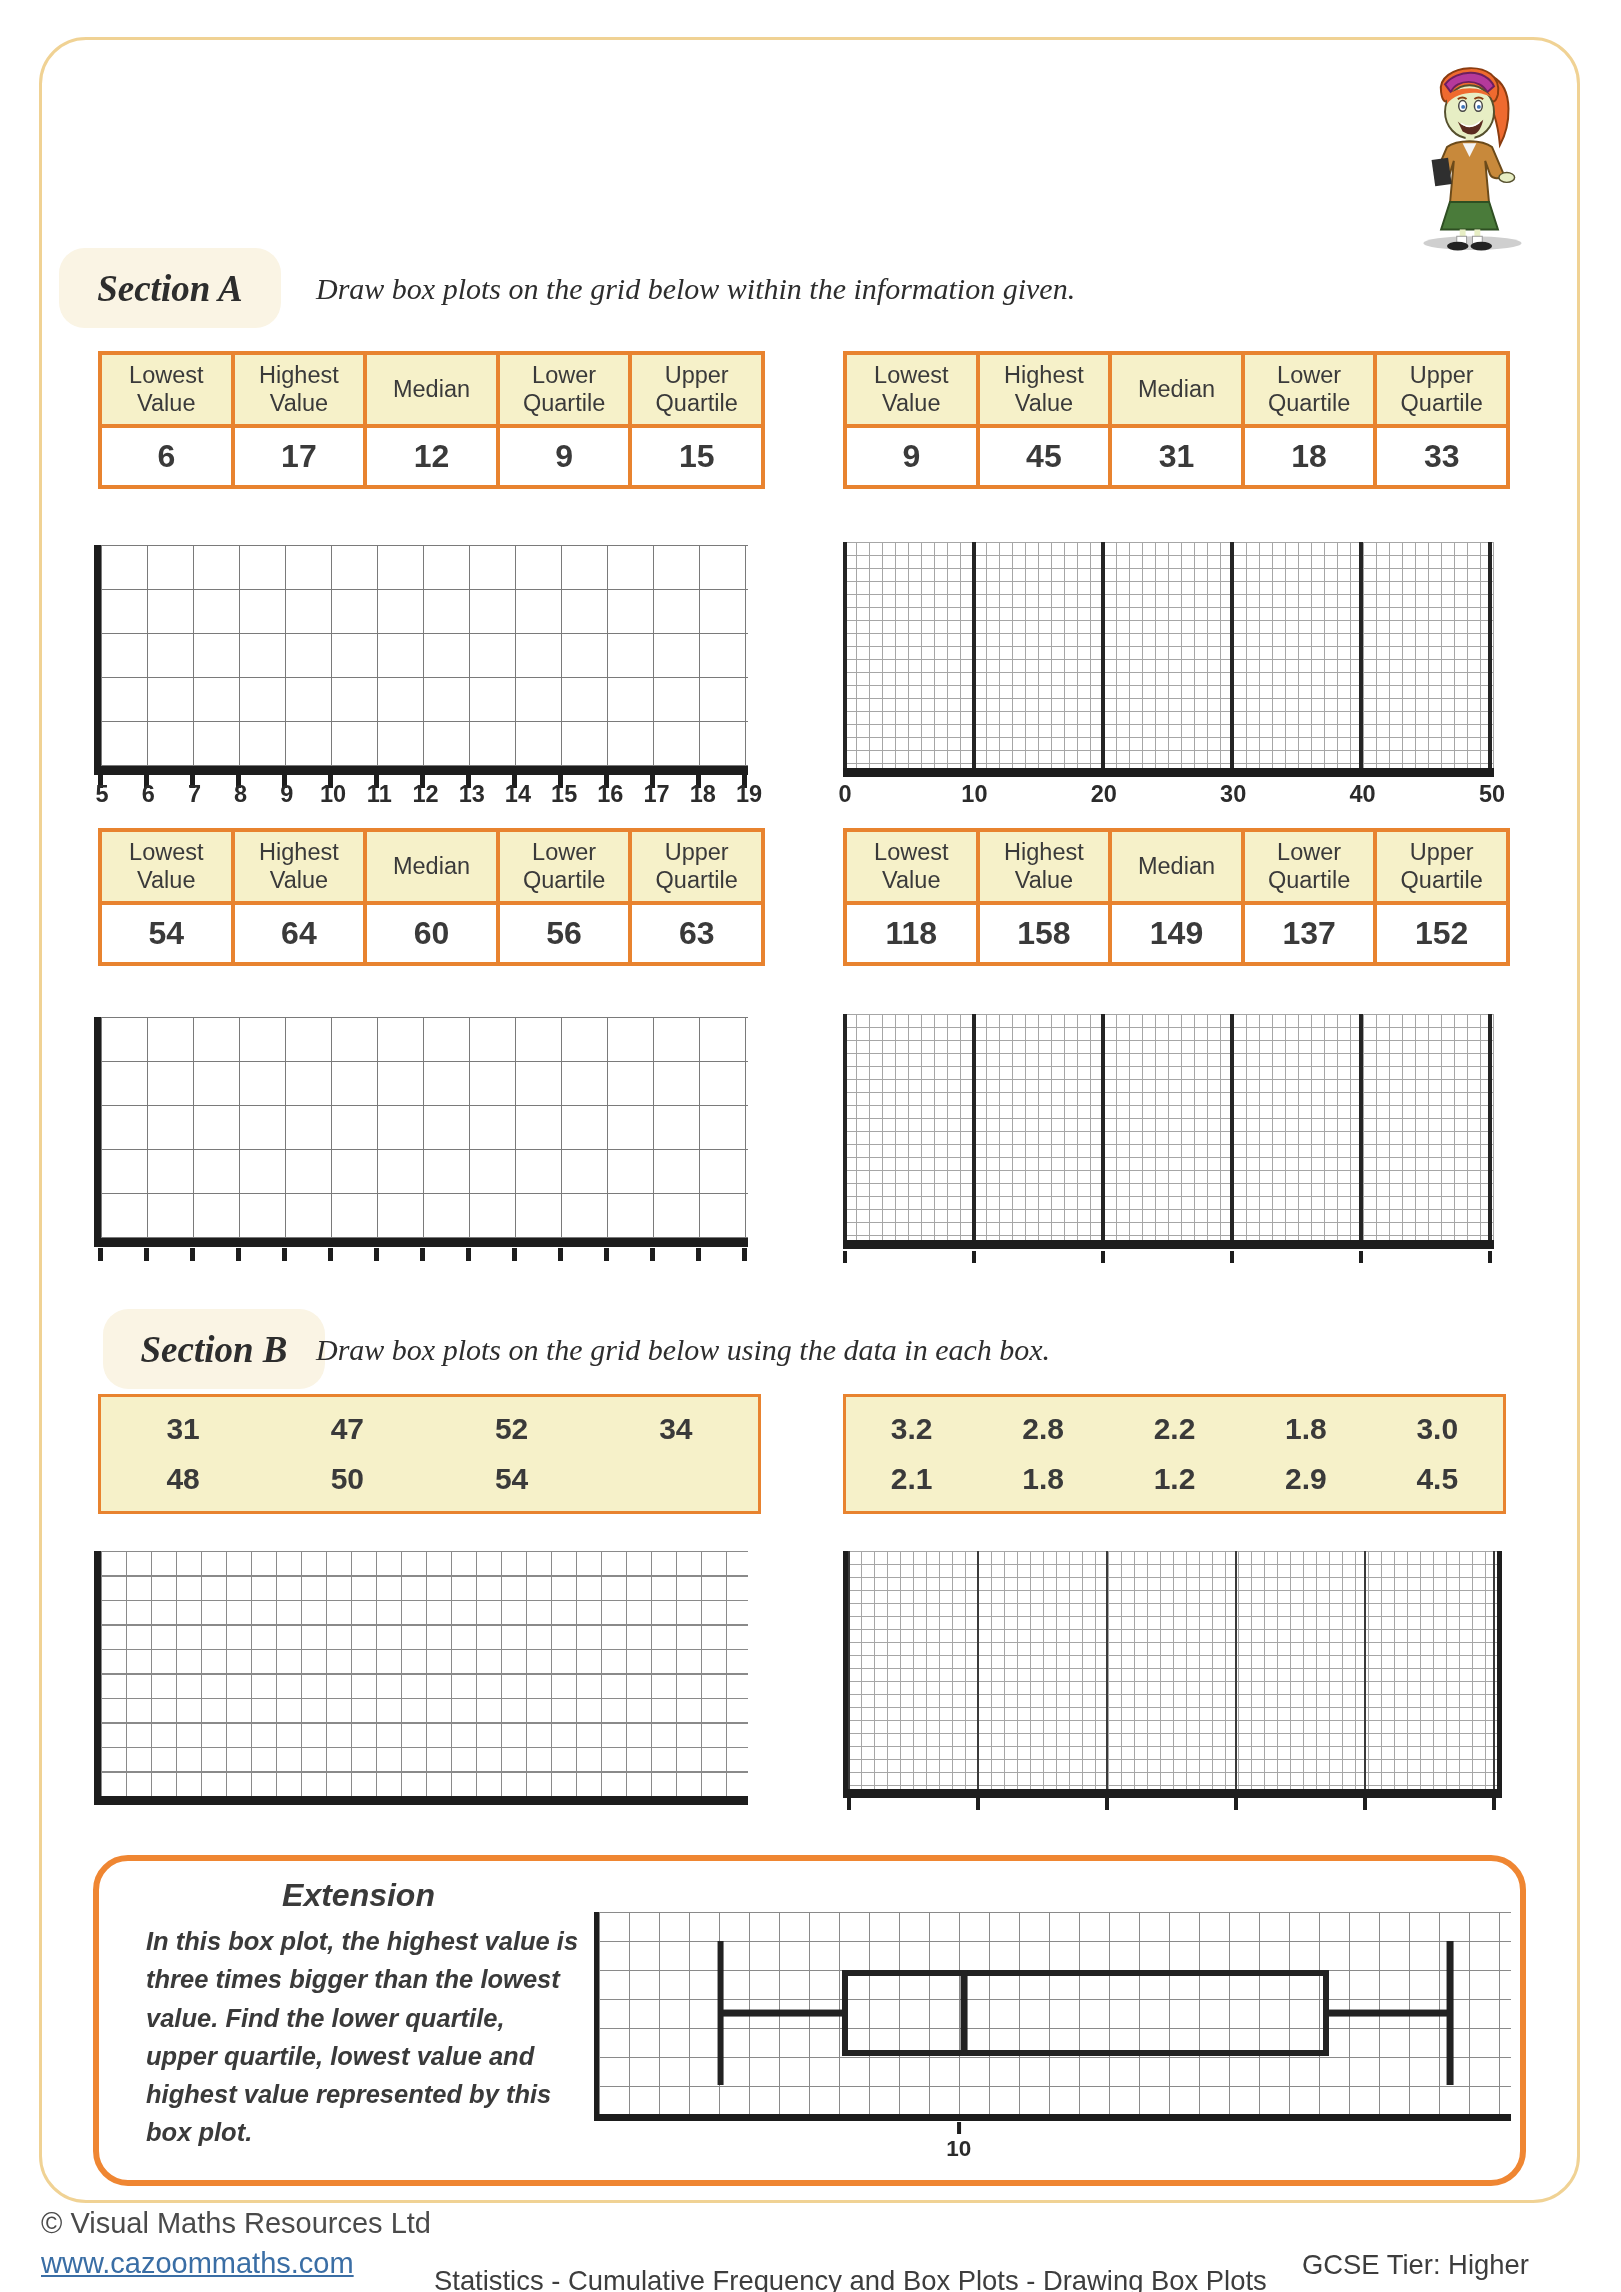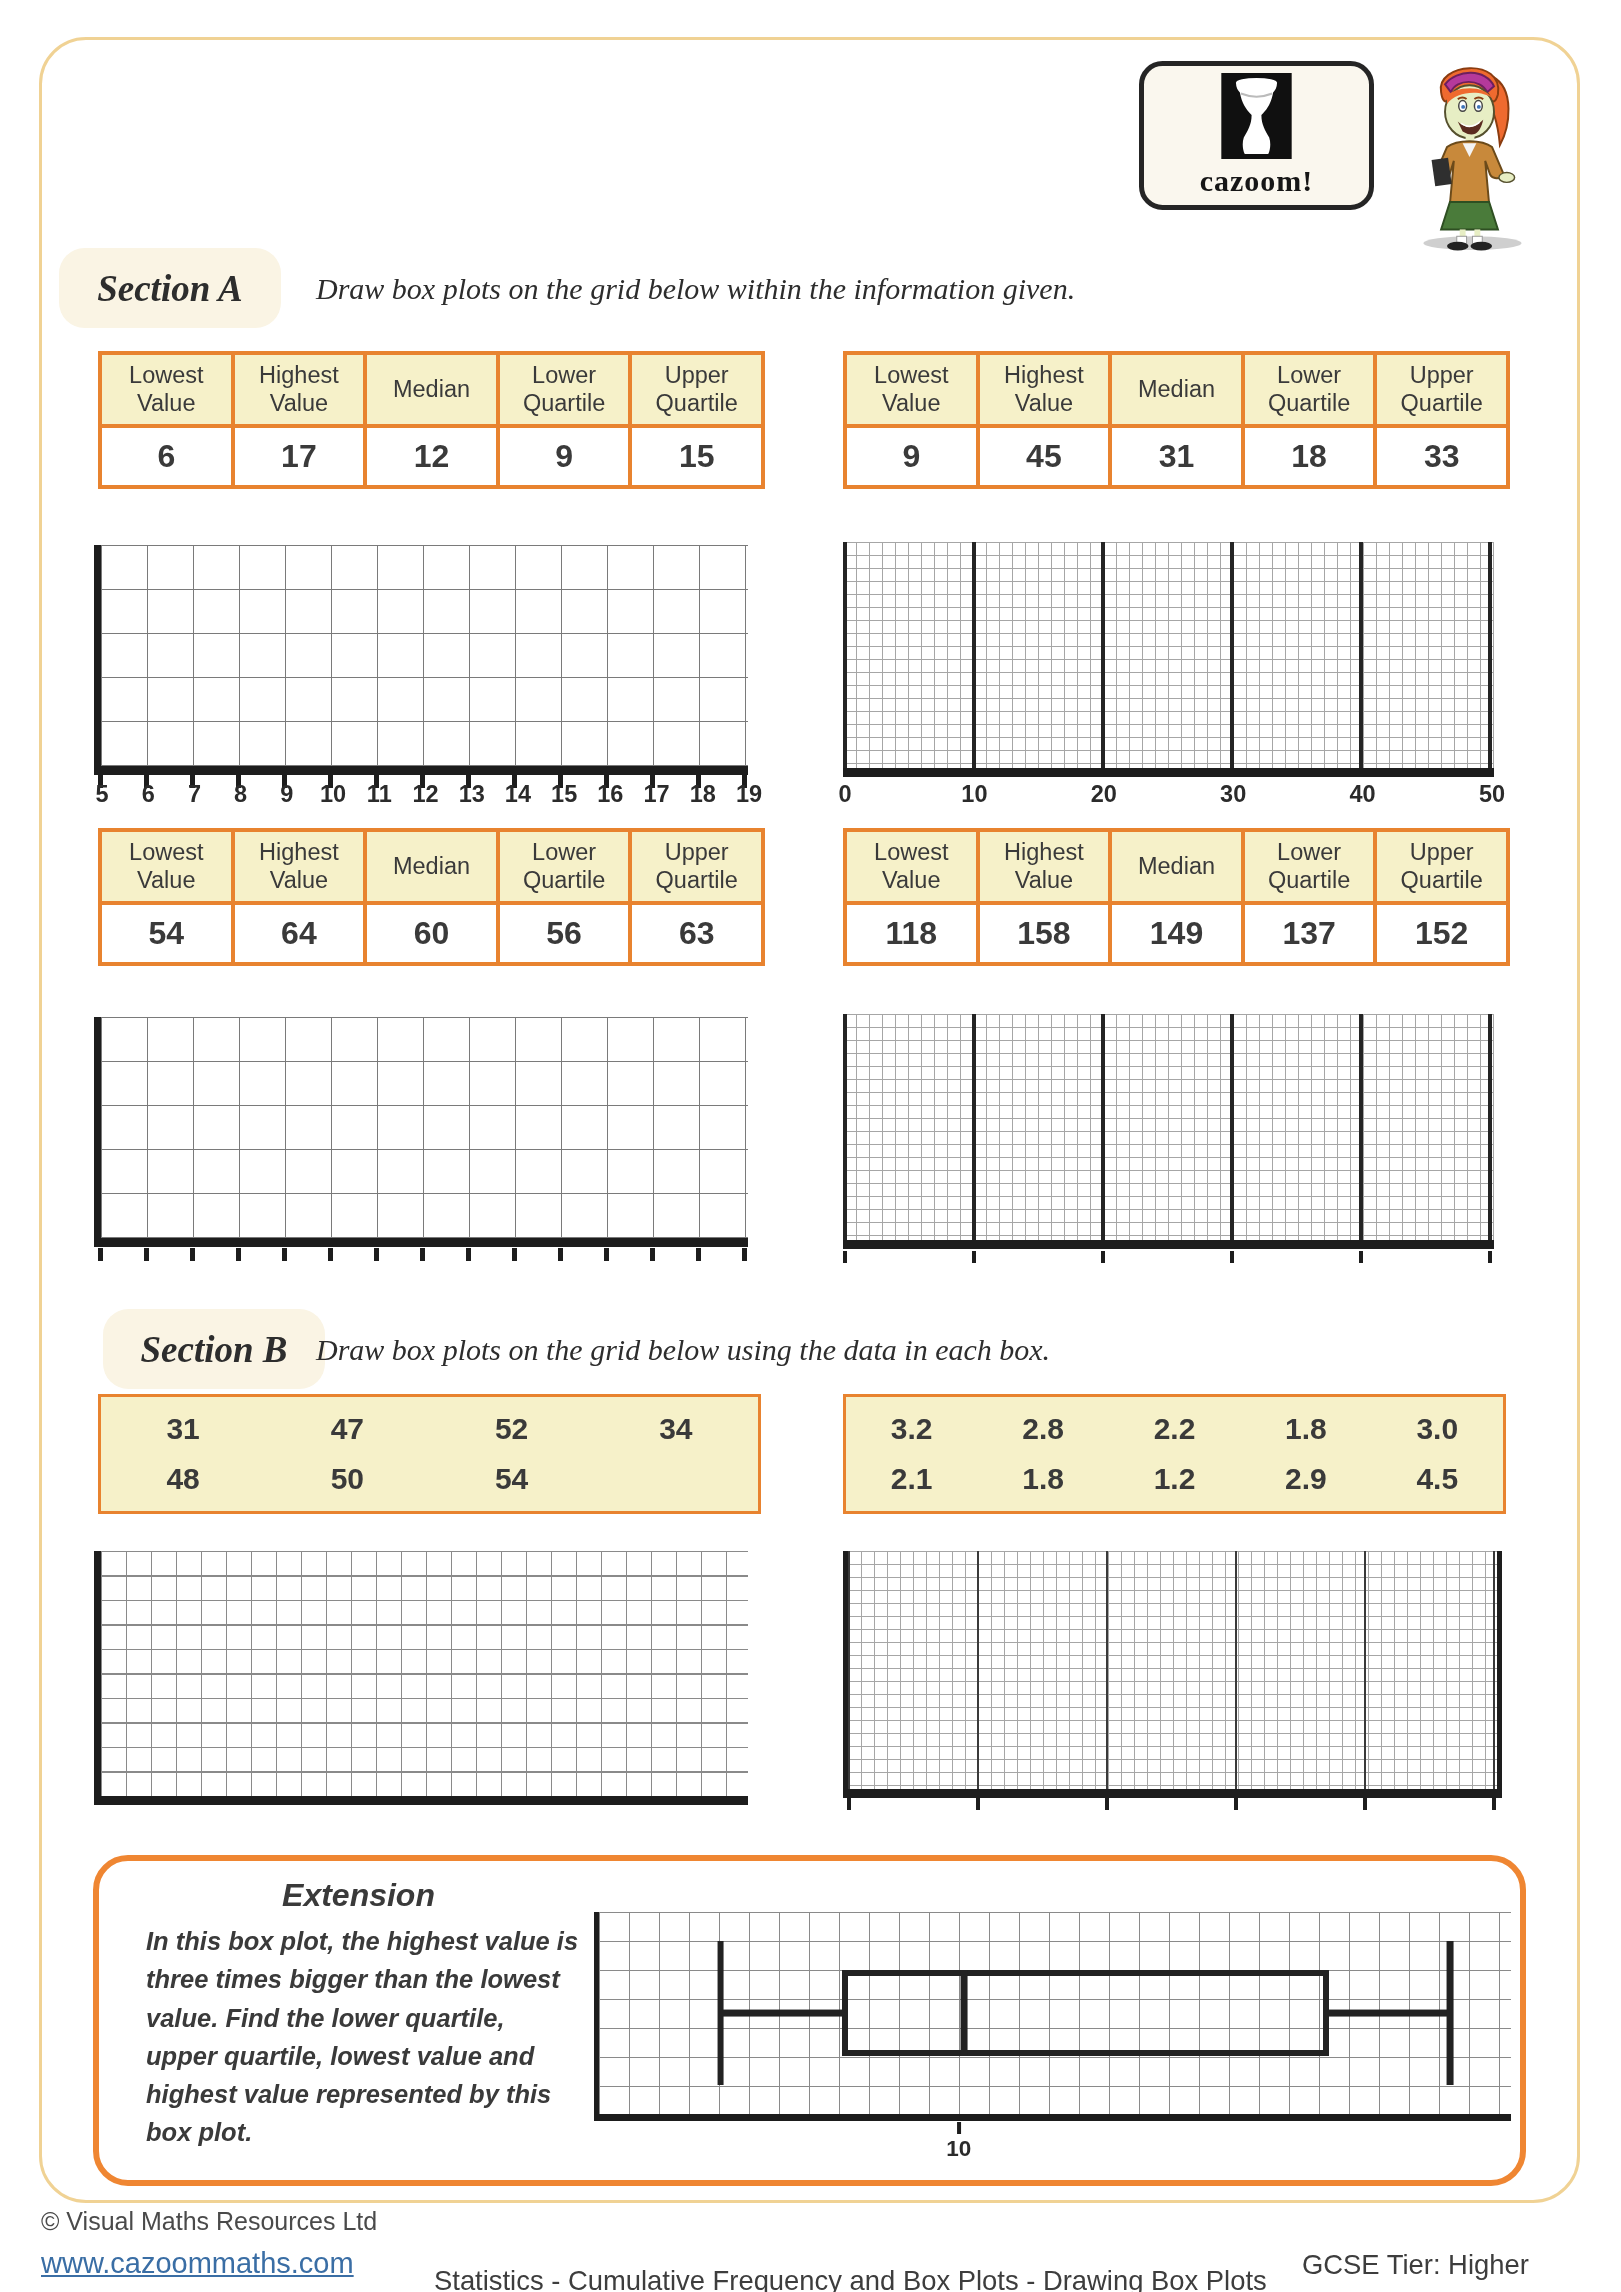--- a/index.html
+++ b/index.html
@@ -57,41 +57,30 @@
     background-image:repeating-linear-gradient(to right,#8a8a8a 0 1px,transparent 1px 30px),
                      repeating-linear-gradient(to bottom,#8a8a8a 0 1px,transparent 1px 29px);}
   #ext-axis-strip{position:absolute;left:495px;top:261px;width:912px;height:45px;}
   #ext-axis-strip .tick{position:absolute;top:0;width:3.9px;height:11.8px;background:#1d1d1d;transform:translateX(-50%);}
   #ext-axis-strip .lbl{position:absolute;top:13.7px;transform:translateX(-50%);font-weight:bold;font-size:22.5px;color:#2b2b2b;}
   .bp{position:absolute;background:#222;}
   .bp-v{width:6.9px;transform:translateX(-50%);}
   .bp-h{height:6.9px;transform:translateY(-50%);}
   #bp-box{position:absolute;background:transparent;border:6.9px solid #222;box-sizing:border-box;}
 
-  .footer-text{position:absolute;font-size:25px;color:#4a4a4a;}
+  .footer-text{position:absolute;font-size:29px;color:#4a4a4a;}
   #footer-link{position:absolute;font-size:29px;color:#3a6ea5;text-decoration:underline;cursor:pointer;}
   .footer-small{position:absolute;font-size:27.4px;color:#3d3d3d;}
 </style>
 </head>
 <body>
 
 <div id="page">
   <div id="page-border"></div>
 
-  <div id="logo-box">
-    <span>
-      <svg width="71" height="86" viewBox="0 0 72 88">
-        <rect width="72" height="88" fill="#101010"></rect>
-        <ellipse cx="36" cy="10" rx="21" ry="5" fill="#fff"></ellipse>
-        <path d="M15 10 L57 10 C57 15 55 18 53 20 C51 31 47 37 41 43 C41 53 45 59 49 66 C51 72 50 79 48 83 L24 83 C22 79 21 72 23 66 C27 59 31 53 31 43 C25 37 21 31 19 20 C17 18 15 15 15 10 Z" fill="#fff"></path>
-        <path d="M20 21 C30 25 42 25 52 21" stroke="#bbb" stroke-width="2" fill="none"></path>
-      </svg>
-    </span>
-    <div id="logo-text">cazoom!</div>
-  </div>
   <div id="mascot">
     <svg width="149" height="204" viewBox="0 0 152 208">
       <ellipse cx="78" cy="198" rx="50" ry="7" fill="#cfcfcf"></ellipse>
       <path d="M98 28 C122 40 116 80 106 98 C104 76 98 56 88 44 Z" fill="#ef6a2f" stroke="#8a3c10" stroke-width="2"></path>
       <path d="M46 44 C40 14 110 8 104 46 C102 54 98 56 96 50 C92 34 58 36 54 52 C50 56 47 52 46 44 Z" fill="#ef6a2f" stroke="#8a3c10" stroke-width="2"></path>
       <path d="M50 36 C62 20 92 20 100 38 L93 44 C86 30 62 30 56 44 Z" fill="#b5399b" stroke="#6e1f5e" stroke-width="2"></path>
       <ellipse cx="75" cy="64" rx="25" ry="27" fill="#e7eec4" stroke="#55502e" stroke-width="2"></ellipse>
       <path d="M52 48 C60 38 90 36 98 50 C88 42 62 42 52 56 Z" fill="#ef6a2f"></path>
       <ellipse cx="68" cy="58" rx="4" ry="5.5" fill="#fff" stroke="#444" stroke-width="1.5"></ellipse>
       <ellipse cx="84" cy="58" rx="4" ry="5.5" fill="#fff" stroke="#444" stroke-width="1.5"></ellipse>

